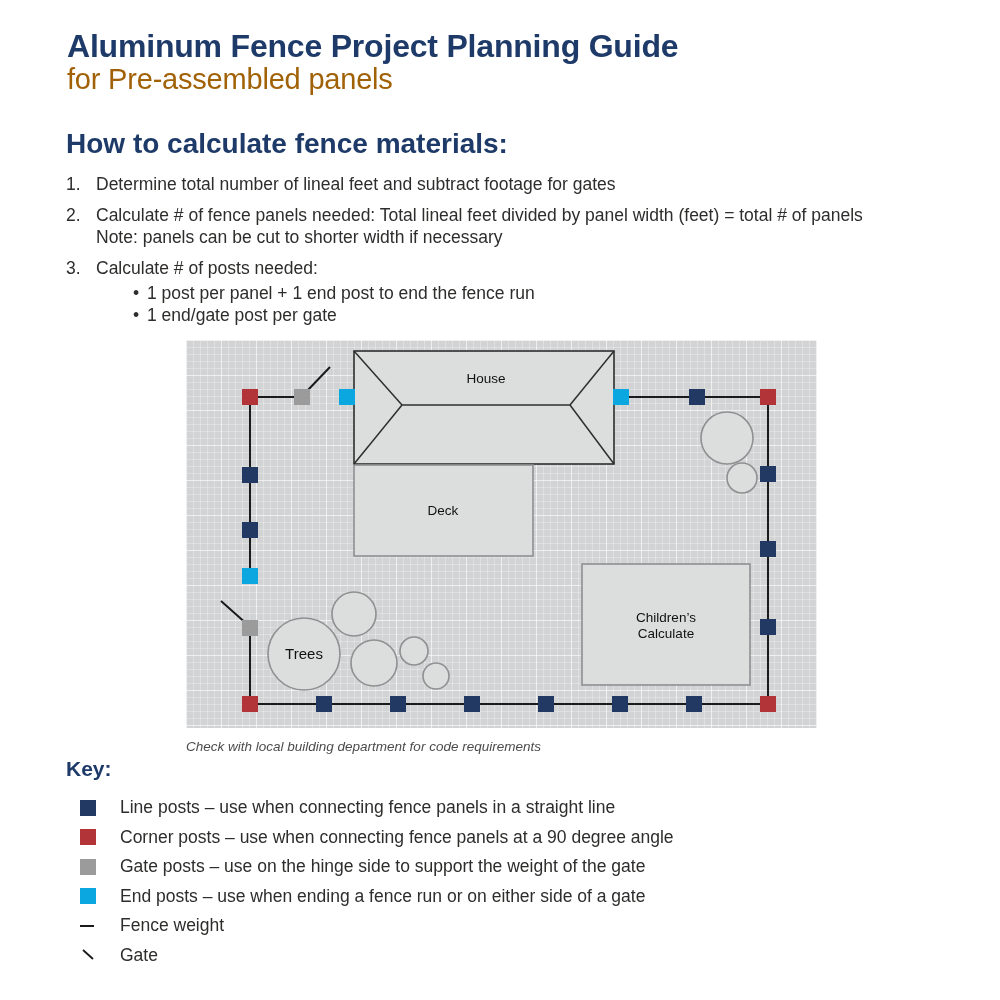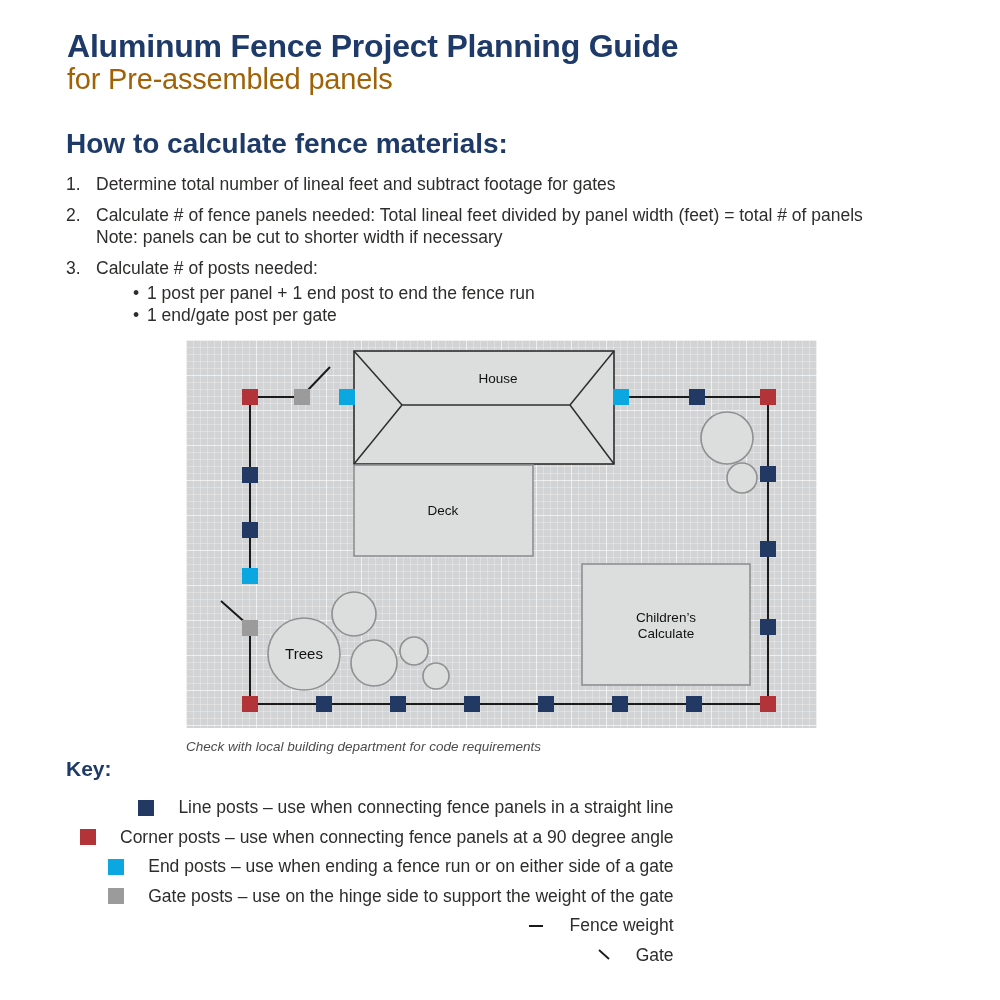--- a/index.html
+++ b/index.html
@@ -40,21 +40,21 @@
   }
   .plan-label.trees{font-size:15px;}
   .caption{
     position:absolute;left:186px;top:739px;width:631px;text-align:left;
     font-size:13.5px;font-style:italic;color:#4c4c4c;
   }
   
   .key{position:absolute;left:66px;top:757px;}
   .key-heading{font-size:21px;font-weight:700;color:#1e3a68;margin-bottom:12px;}
   .key-list{margin-left:14px;}
-  .key-row{display:flex;align-items:center;height:29.5px;justify-content:flex-end;}
+  .key-row{display:flex;align-items:center;height:29.5px;}
   .key-swatch{width:16px;height:16px;flex:0 0 16px;margin-right:24px;}
   .key-sym{width:16px;height:16px;flex:0 0 16px;margin-right:24px;position:relative;}
   .key-sym .dash{position:absolute;left:0;top:7px;width:14px;height:2.5px;background:#1a1a1a;}
   .key-label{font-size:17.5px;color:#2e2d2c;}
 </style>
 </head>
 <body>
 
 <div class="header">
   <div class="title1">Aluminum Fence Project Planning Guide</div>
@@ -134,21 +134,21 @@
       <rect x="204" y="356" width="16" height="16" fill="#223a63"></rect>
       <rect x="278" y="356" width="16" height="16" fill="#223a63"></rect>
       <rect x="352" y="356" width="16" height="16" fill="#223a63"></rect>
       <rect x="426" y="356" width="16" height="16" fill="#223a63"></rect>
       <rect x="500" y="356" width="16" height="16" fill="#223a63"></rect>
       <rect x="574" y="356" width="16" height="16" fill="#b23338"></rect>
       <rect x="574" y="126" width="16" height="16" fill="#223a63"></rect>
       <rect x="574" y="201" width="16" height="16" fill="#223a63"></rect>
       <rect x="574" y="279" width="16" height="16" fill="#223a63"></rect>
     </svg>
-  <div class="plan-label" style="left:312px;top:39px;text-align:center;">House</div>
+  <div class="plan-label" style="left:300px;top:39px;text-align:center;">House</div>
   <div class="plan-label" style="left:257px;top:171px;">Deck</div>
   <div class="plan-label trees" style="left:118px;top:314px;">Trees</div>
   <div class="plan-label" style="left:480px;top:286px;">
     <div>Children’s</div>
     <div>Calculate</div>
   </div>
 </div>
 <div class="caption">Check with local building department for code requirements</div>
 
 <div class="key">
@@ -156,26 +156,26 @@
   <div class="key-list">
     <div class="key-row">
       <div class="key-swatch" style="background: rgb(34, 58, 99);"></div>
       <div class="key-label">Line posts – use when connecting fence panels in a straight line</div>
     </div>
     <div class="key-row">
       <div class="key-swatch" style="background: rgb(178, 51, 56);"></div>
       <div class="key-label">Corner posts – use when connecting fence panels at a 90 degree angle</div>
     </div>
     <div class="key-row">
+      <div class="key-swatch" style="background: rgb(155, 155, 155);"></div>
+      <div class="key-label">Gate posts – use on the hinge side to support the weight of the gate</div>
+    </div>
+    <div class="key-row">
       <div class="key-swatch" style="background: rgb(10, 167, 225);"></div>
       <div class="key-label">End posts – use when ending a fence run or on either side of a gate</div>
-    </div>
-    <div class="key-row">
-      <div class="key-swatch" style="background: rgb(155, 155, 155);"></div>
-      <div class="key-label">Gate posts – use on the hinge side to support the weight of the gate</div>
     </div>
     <div class="key-row">
       <div class="key-sym">
           <div class="dash"></div>
         </div>
       <div class="key-label">Fence weight</div>
     </div>
     <div class="key-row">
       <div class="key-sym">
         <svg width="16" height="16">

